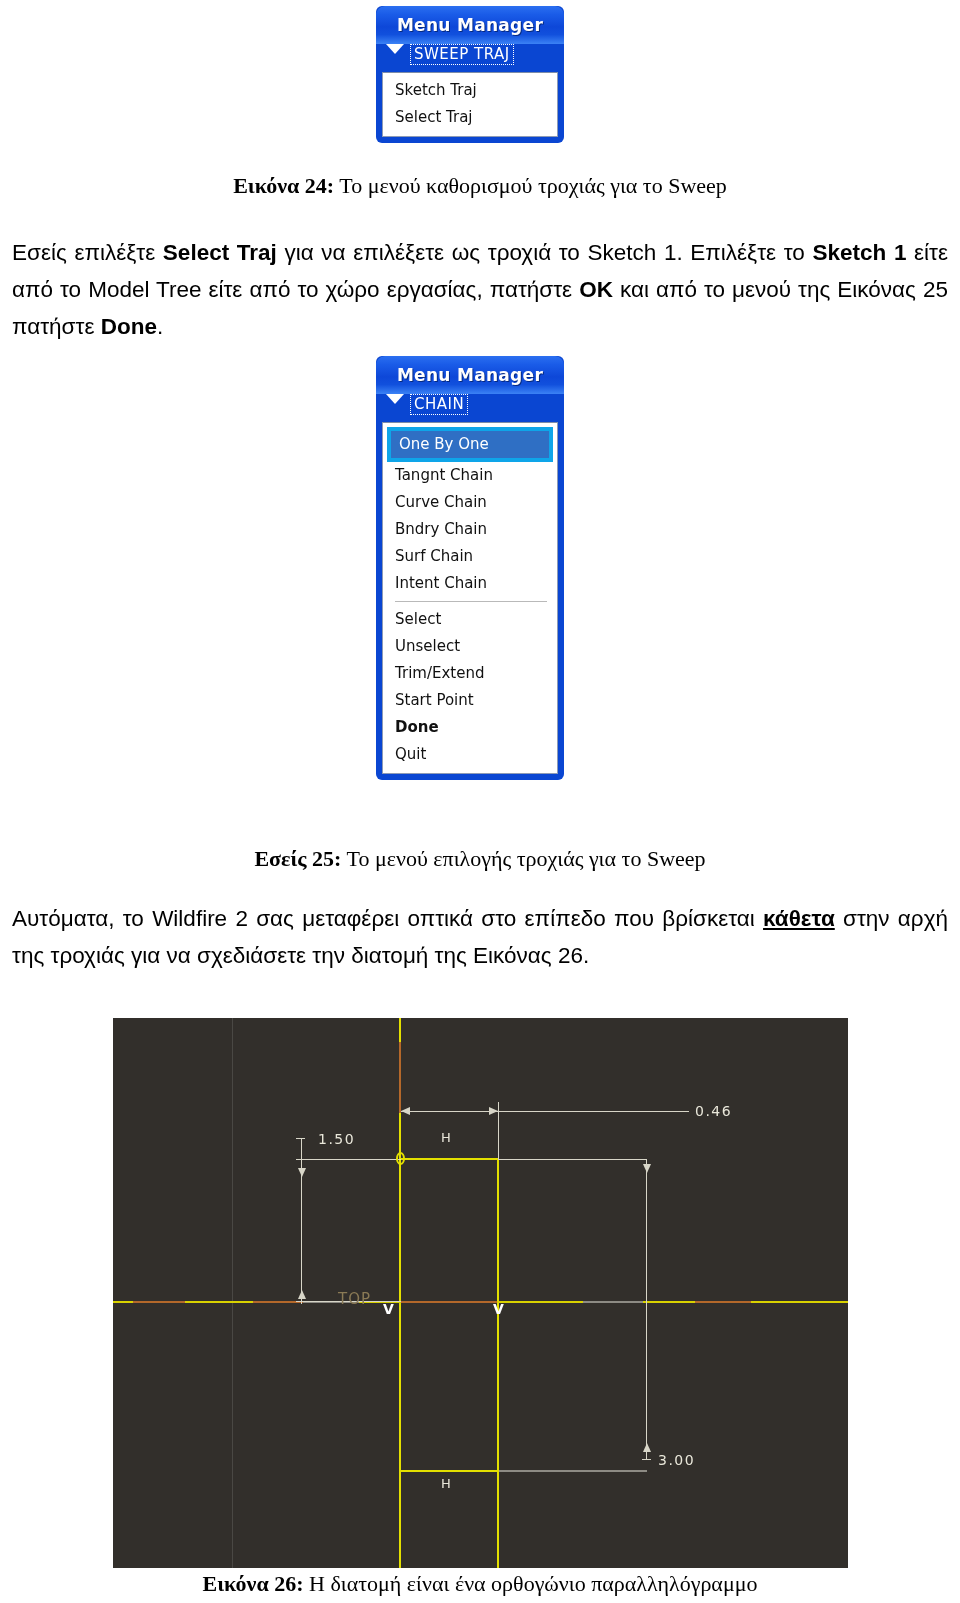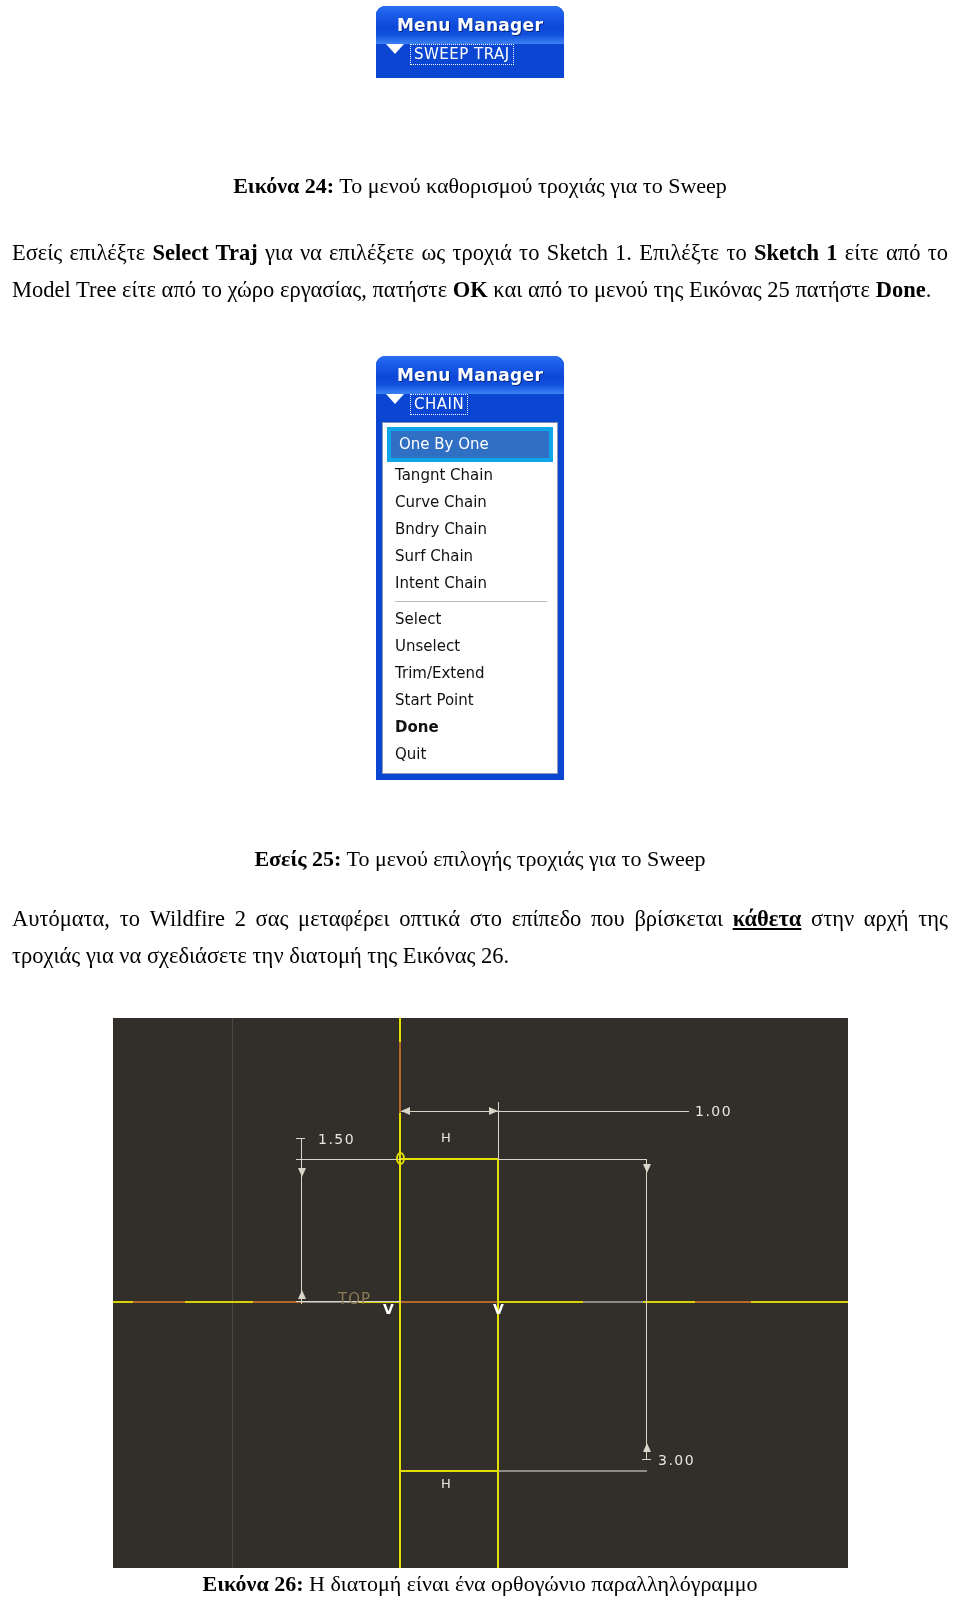--- a/index.html
+++ b/index.html
@@ -18,20 +18,21 @@
 
   
   .menu-window {
     position: absolute;
     background: #0a46d2;
     border-top-left-radius: 9px;
     border-top-right-radius: 9px;
     box-sizing: border-box;
     padding: 0 6px 6px 6px;
     font-family: "DejaVu Sans", sans-serif;
+    border-radius: 6px;
   }
   .menu-titlebar {
     height: 38px;
     border-top-left-radius: 9px;
     border-top-right-radius: 9px;
     background: linear-gradient(to bottom,
         #2b6ff0 0%, #1a5ce8 22%, #0d47d8 55%, #1150dd 75%, #3b82f5 100%);
     display: flex;
     align-items: center;
     justify-content: center;
@@ -107,21 +108,21 @@
     font-family: "Liberation Serif", serif;
   }
   .fig-caption b { font-weight: bold; }
 
   .para {
     position: absolute;
     font-size: 22.5px;
     line-height: 37px;
     text-align: justify;
     text-align-last: left;
-    font-family: Liberation Serif, serif;
+    font-family: Liberation Sans, sans-serif;
   }
   .para b { font-weight: bold; }
   .para u { text-decoration: underline; }
 
   
   .cad {
     position: absolute;
     background: #322f2b;
     overflow: hidden;
   }
@@ -176,20 +177,24 @@
 </head>
 <body>
 
 <div class="menu-window" style="left:376px; top:6px; width:188px;">
   <div class="menu-titlebar">
     <span class="menu-title-text">Menu Manager</span>
   </div>
   <div class="menu-header-row">
     <span class="tri-down"></span>
     <span class="menu-header-label">SWEEP TRAJ</span>
+  </div>
+  <div class="menu-body">
+    <div class="menu-item">Sketch Traj</div>
+    <div class="menu-item">Select Traj</div>
   </div>
 </div>
 
 <div class="fig-caption" style="top:172px;">
   <b>Εικόνα 24:</b><span> Το μενού καθορισμού τροχιάς για το Sweep</span>
 </div>
 
 <div class="para" style="left:12px; top:234px; width:936px;">
   <span>Εσείς επιλέξτε </span><b>Select Traj</b><span> για να επιλέξετε ως τροχιά το Sketch 1. Επιλέξτε το </span><b>Sketch 1</b><span> είτε από το Model Tree είτε από το χώρο εργασίας, πατήστε </span><b>OK</b><span> και από το μενού της Εικόνας 25 πατήστε </span><b>Done</b><span>.</span>
 </div>
@@ -250,21 +255,21 @@
   <div class="ln gry" style="left:470px; top:283px; width:60px; height:2px;"></div>
   <div class="ln org" style="left:582px; top:283px; width:56px; height:2px;"></div>
   <div class="ln gry" style="left:190px; top:283px; width:56px; height:2px;"></div>
 
   <div class="ln yl" style="left:286px; top:500px; width:2px; height:50px;"></div>
 
   <div class="ln wht" style="left:288px; top:93px; width:288px; height:1px;"></div>
   <div class="arrow-l" style="left:288px; top:89px;"></div>
   <div class="arrow-r" style="left:376px; top:89px;"></div>
   <div class="ln wht" style="left:385px; top:84px; width:1px; height:58px;"></div>
-  <div class="cad-text dim" style="left:582px; top:85px;">1.00</div>
+  <div class="cad-text dim" style="left:582px; top:85px;">0.46</div>
 
   <div class="ln wht" style="left:188px; top:120px; width:1px; height:166px;"></div>
   <div class="ln wht" style="left:183px; top:120px; width:9px; height:1px;"></div>
   <div class="arrow-d" style="left:185px; top:150px;"></div>
   <div class="arrow-u" style="left:185px; top:272px;"></div>
   <div class="cad-text dim" style="left:205px; top:113px;">1.50</div>
   <div class="ln wht" style="left:183px; top:141px; width:105px; height:1px;"></div>
   <div class="ln wht" style="left:183px; top:283px; width:105px; height:1px;"></div>
 
   <div class="ln wht" style="left:533px; top:141px; width:1px; height:300px;"></div>

